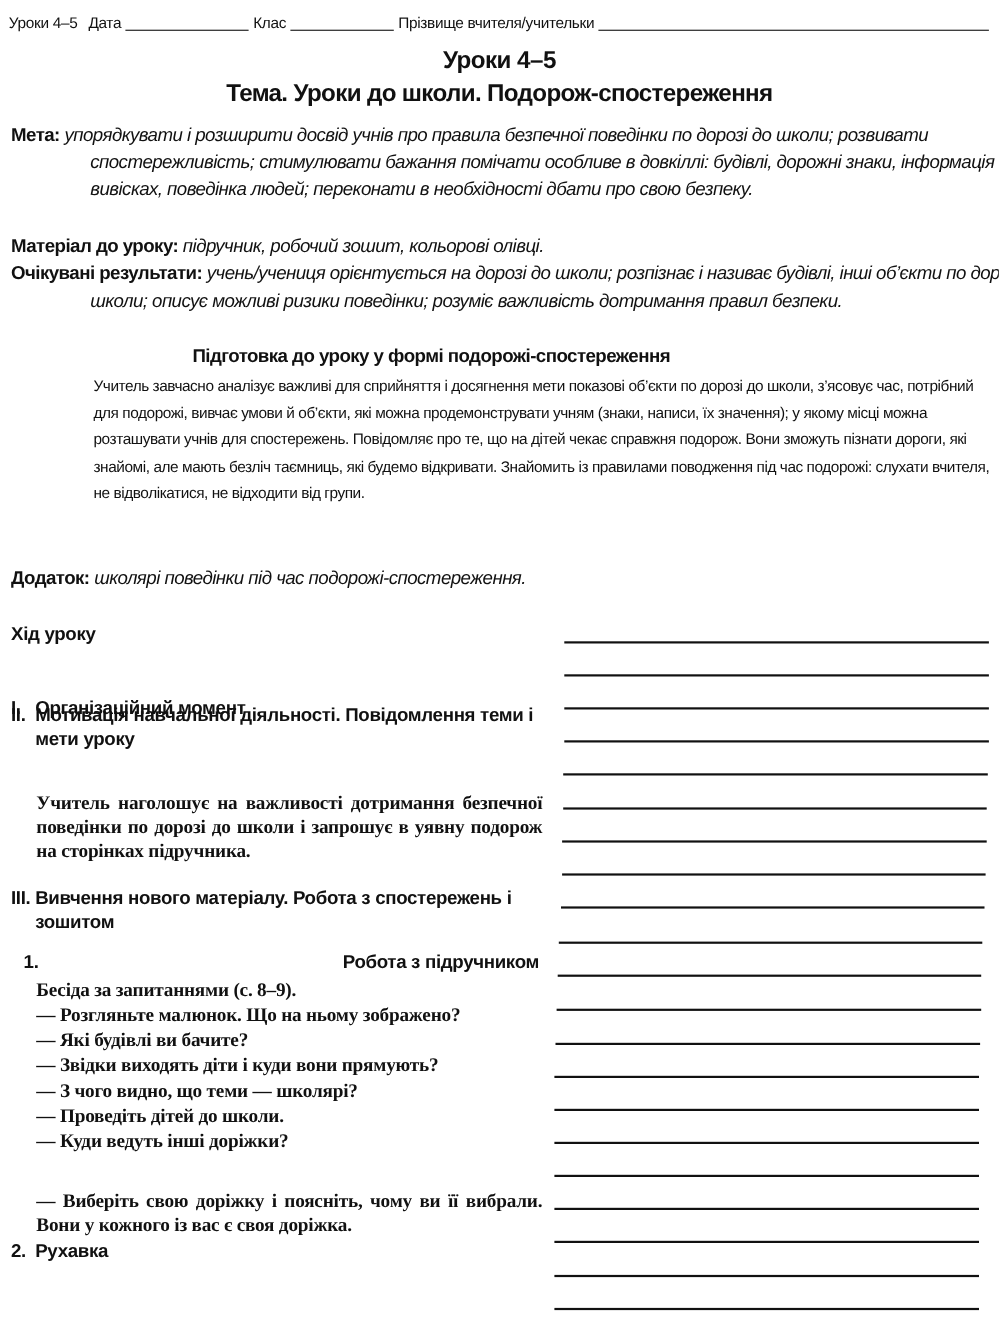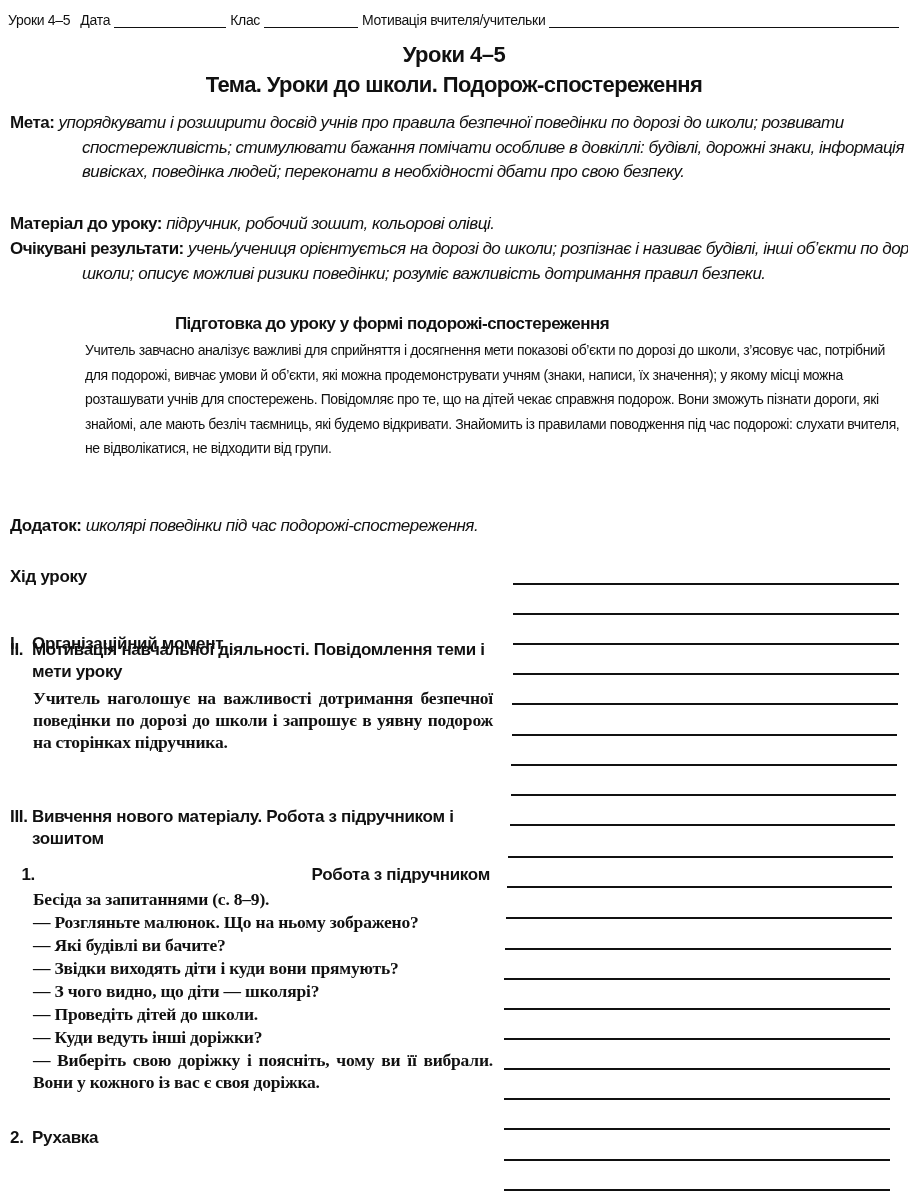--- a/index.html
+++ b/index.html
@@ -30,36 +30,36 @@
   .i { font-style: italic; }
   .center-title { position: absolute; left: 0; width: 784px; text-align: center; font-size: 17px; font-weight: bold; letter-spacing: -0.5px; }
   .prep { position: absolute; left: 85px; width: 826px; font-size: 14px; line-height: 24.5px; letter-spacing: -0.4px; }
   .step { position: absolute; left: 10px; width: 480px; font-size: 17px; font-weight: bold; letter-spacing: -0.3px; line-height: 22px; }
   .step .num { display: inline-block; width: 22px; }
   .step .ttl { display: inline-block; vertical-align: top; width: 455px; }
   .serif {
     position: absolute; left: 33px; width: 460px; font-family: "Liberation Serif", serif;
     font-size: 17.5px; font-weight: bold; line-height: 22px; letter-spacing: -0.2px;
   }
-  .serif.just { text-align: justify; }
+  .serif.just { text-align: justify; margin-top: 31px; }
   .rule {
     position: absolute; height: 0; border-top: 2.4px solid #111;
   }
 </style>
 </head>
 <body>
 
 <div class="header-bar">
   <span class="lbl">Уроки 4–5</span>
   <span style="width:10px"></span>
   <span class="lbl">Дата</span>
   <span class="fill" style="width:112px"></span>
   <span class="lbl">Клас</span>
   <span class="fill" style="width:94px"></span>
-  <span class="lbl">Мотивація вчителя/учительки</span>
+  <span class="lbl">Прізвище вчителя/учительки</span>
   <span class="fill" style="flex:1"></span>
 </div>
 
 <div class="h-lesson">Уроки 4–5</div>
 <div class="h-topic">Тема. Уроки до школи. Подорож-спостереження</div>
 
 <div class="block hang" style="top:111px;">
   <span class="b">Мета:</span>
   <span class="i">упорядкувати і розширити досвід учнів про правила безпечної поведінки по дорозі до школи; розвивати спостережливість; стимулювати бажання помічати особливе в довкіллі: будівлі, дорожні знаки, інформація на вивісках, поведінка людей; переконати в необхідності дбати про свою безпеку.</span>
 </div>
@@ -89,31 +89,31 @@
 <div class="step" style="top:633px;">
   <span class="num">I.</span><span class="ttl">Організаційний момент</span>
 </div>
 
 <div class="step" style="top:639px;">
   <span class="num">II.</span><span class="ttl">Мотивація навчальної діяльності. Повідомлення теми і мети уроку</span>
 </div>
 <div class="serif just" style="top:687px;">Учитель наголошує на важливості дотримання безпечної поведінки по дорозі до школи і запрошує в уявну подорож на сторінках підручника.</div>
 
 <div class="step" style="top:806px;">
-  <span class="num">III.</span><span class="ttl">Вивчення нового матеріалу. Робота з підручником і зошитом</span>
+  <span class="num">III.</span><span class="ttl">Вивчення нового матеріалу. Робота з спостережень і зошитом</span>
 </div>
 
 <div class="step" style="top:864px;text-align:right;">
   <span class="num">1.</span><span class="ttl">Робота з підручником</span>
 </div>
 <div class="serif" style="top:888px;">Бесіда за запитаннями (с. 8–9).</div>
 <div class="serif" style="top:911px;">— Розгляньте малюнок. Що на ньому зображено?</div>
 <div class="serif" style="top:934px;">— Які будівлі ви бачите?</div>
 <div class="serif" style="top:957px;">— Звідки виходять діти і куди вони прямують?</div>
-<div class="serif" style="top:980px;">— З чого видно, що діти — школярі?</div>
+<div class="serif" style="top:980px;">— З чого видно, що теми — школярі?</div>
 <div class="serif" style="top:1003px;">— Проведіть дітей до школи.</div>
 <div class="serif" style="top:1026px;">— Куди ведуть інші доріжки?</div>
 <div class="serif just" style="top:1049px;">— Виберіть свою доріжку і поясніть, чому ви її вибрали. Вони у кожного із вас є своя доріжка.</div>
 
 <div class="step" style="top:1127px;">
   <span class="num">2.</span><span class="ttl">Рухавка</span>
 </div>
 
 <div>
   <div class="rule" style="left:513px; width:386px; top:583px;"></div>

